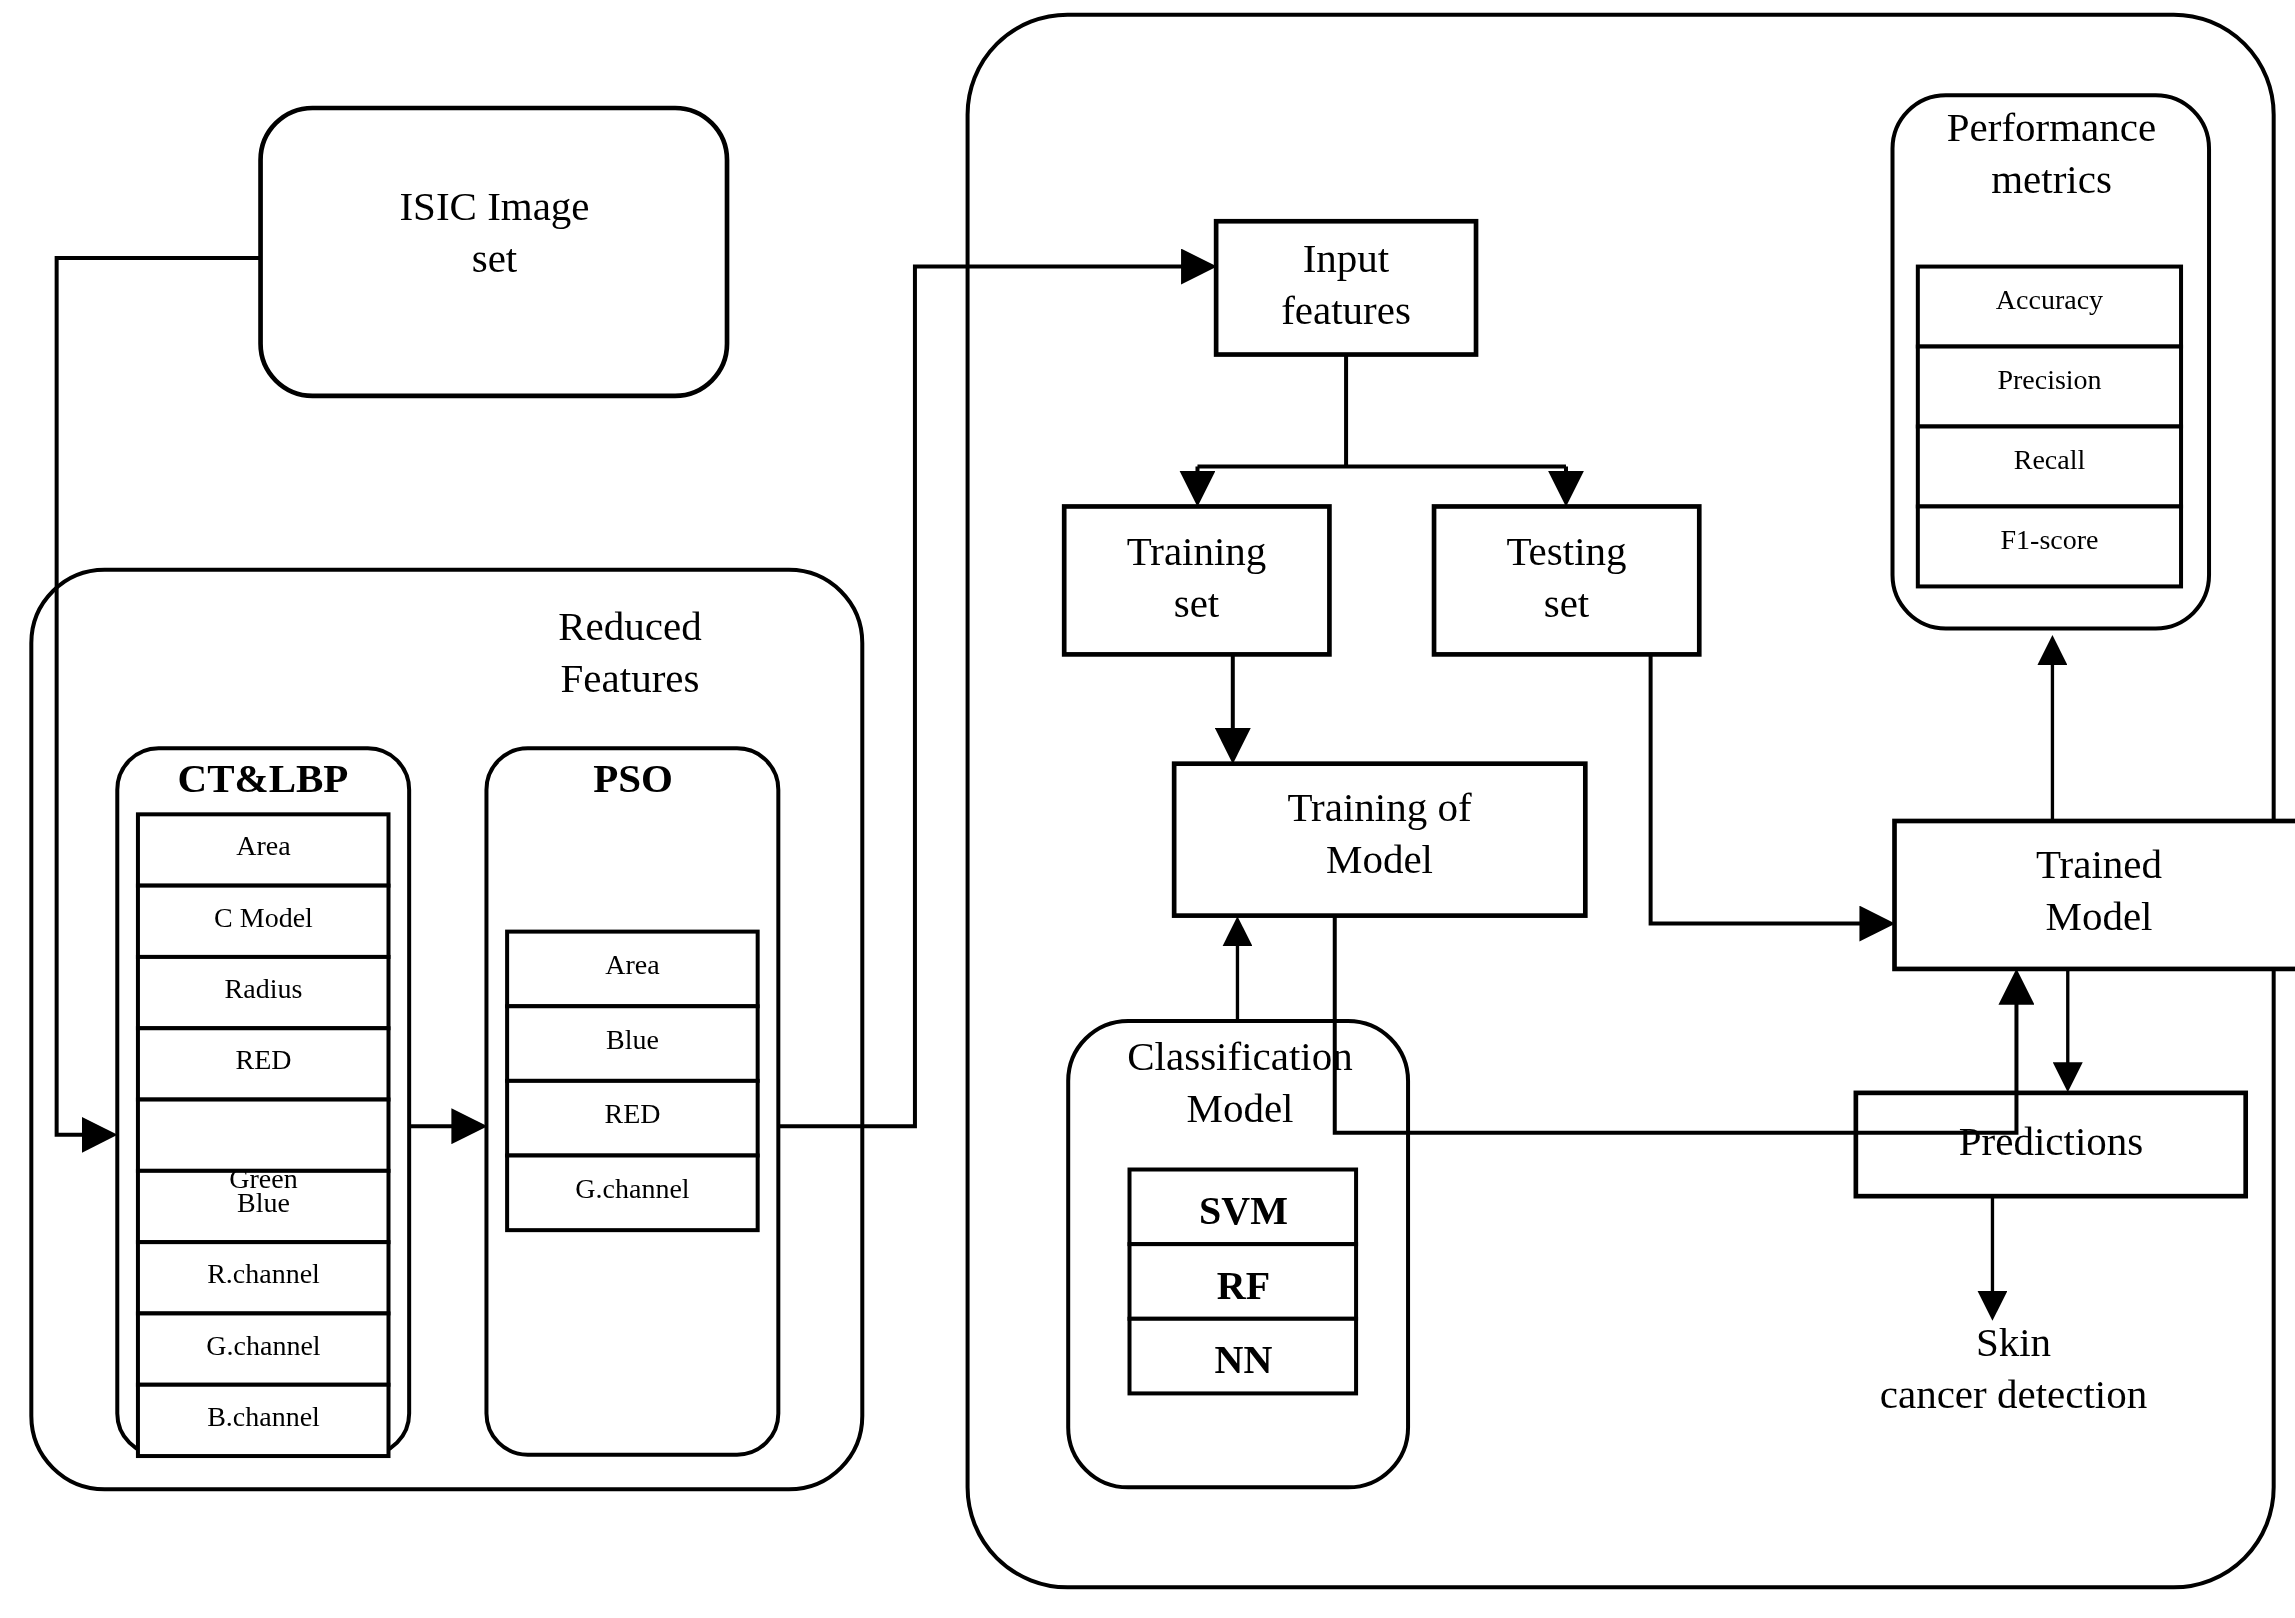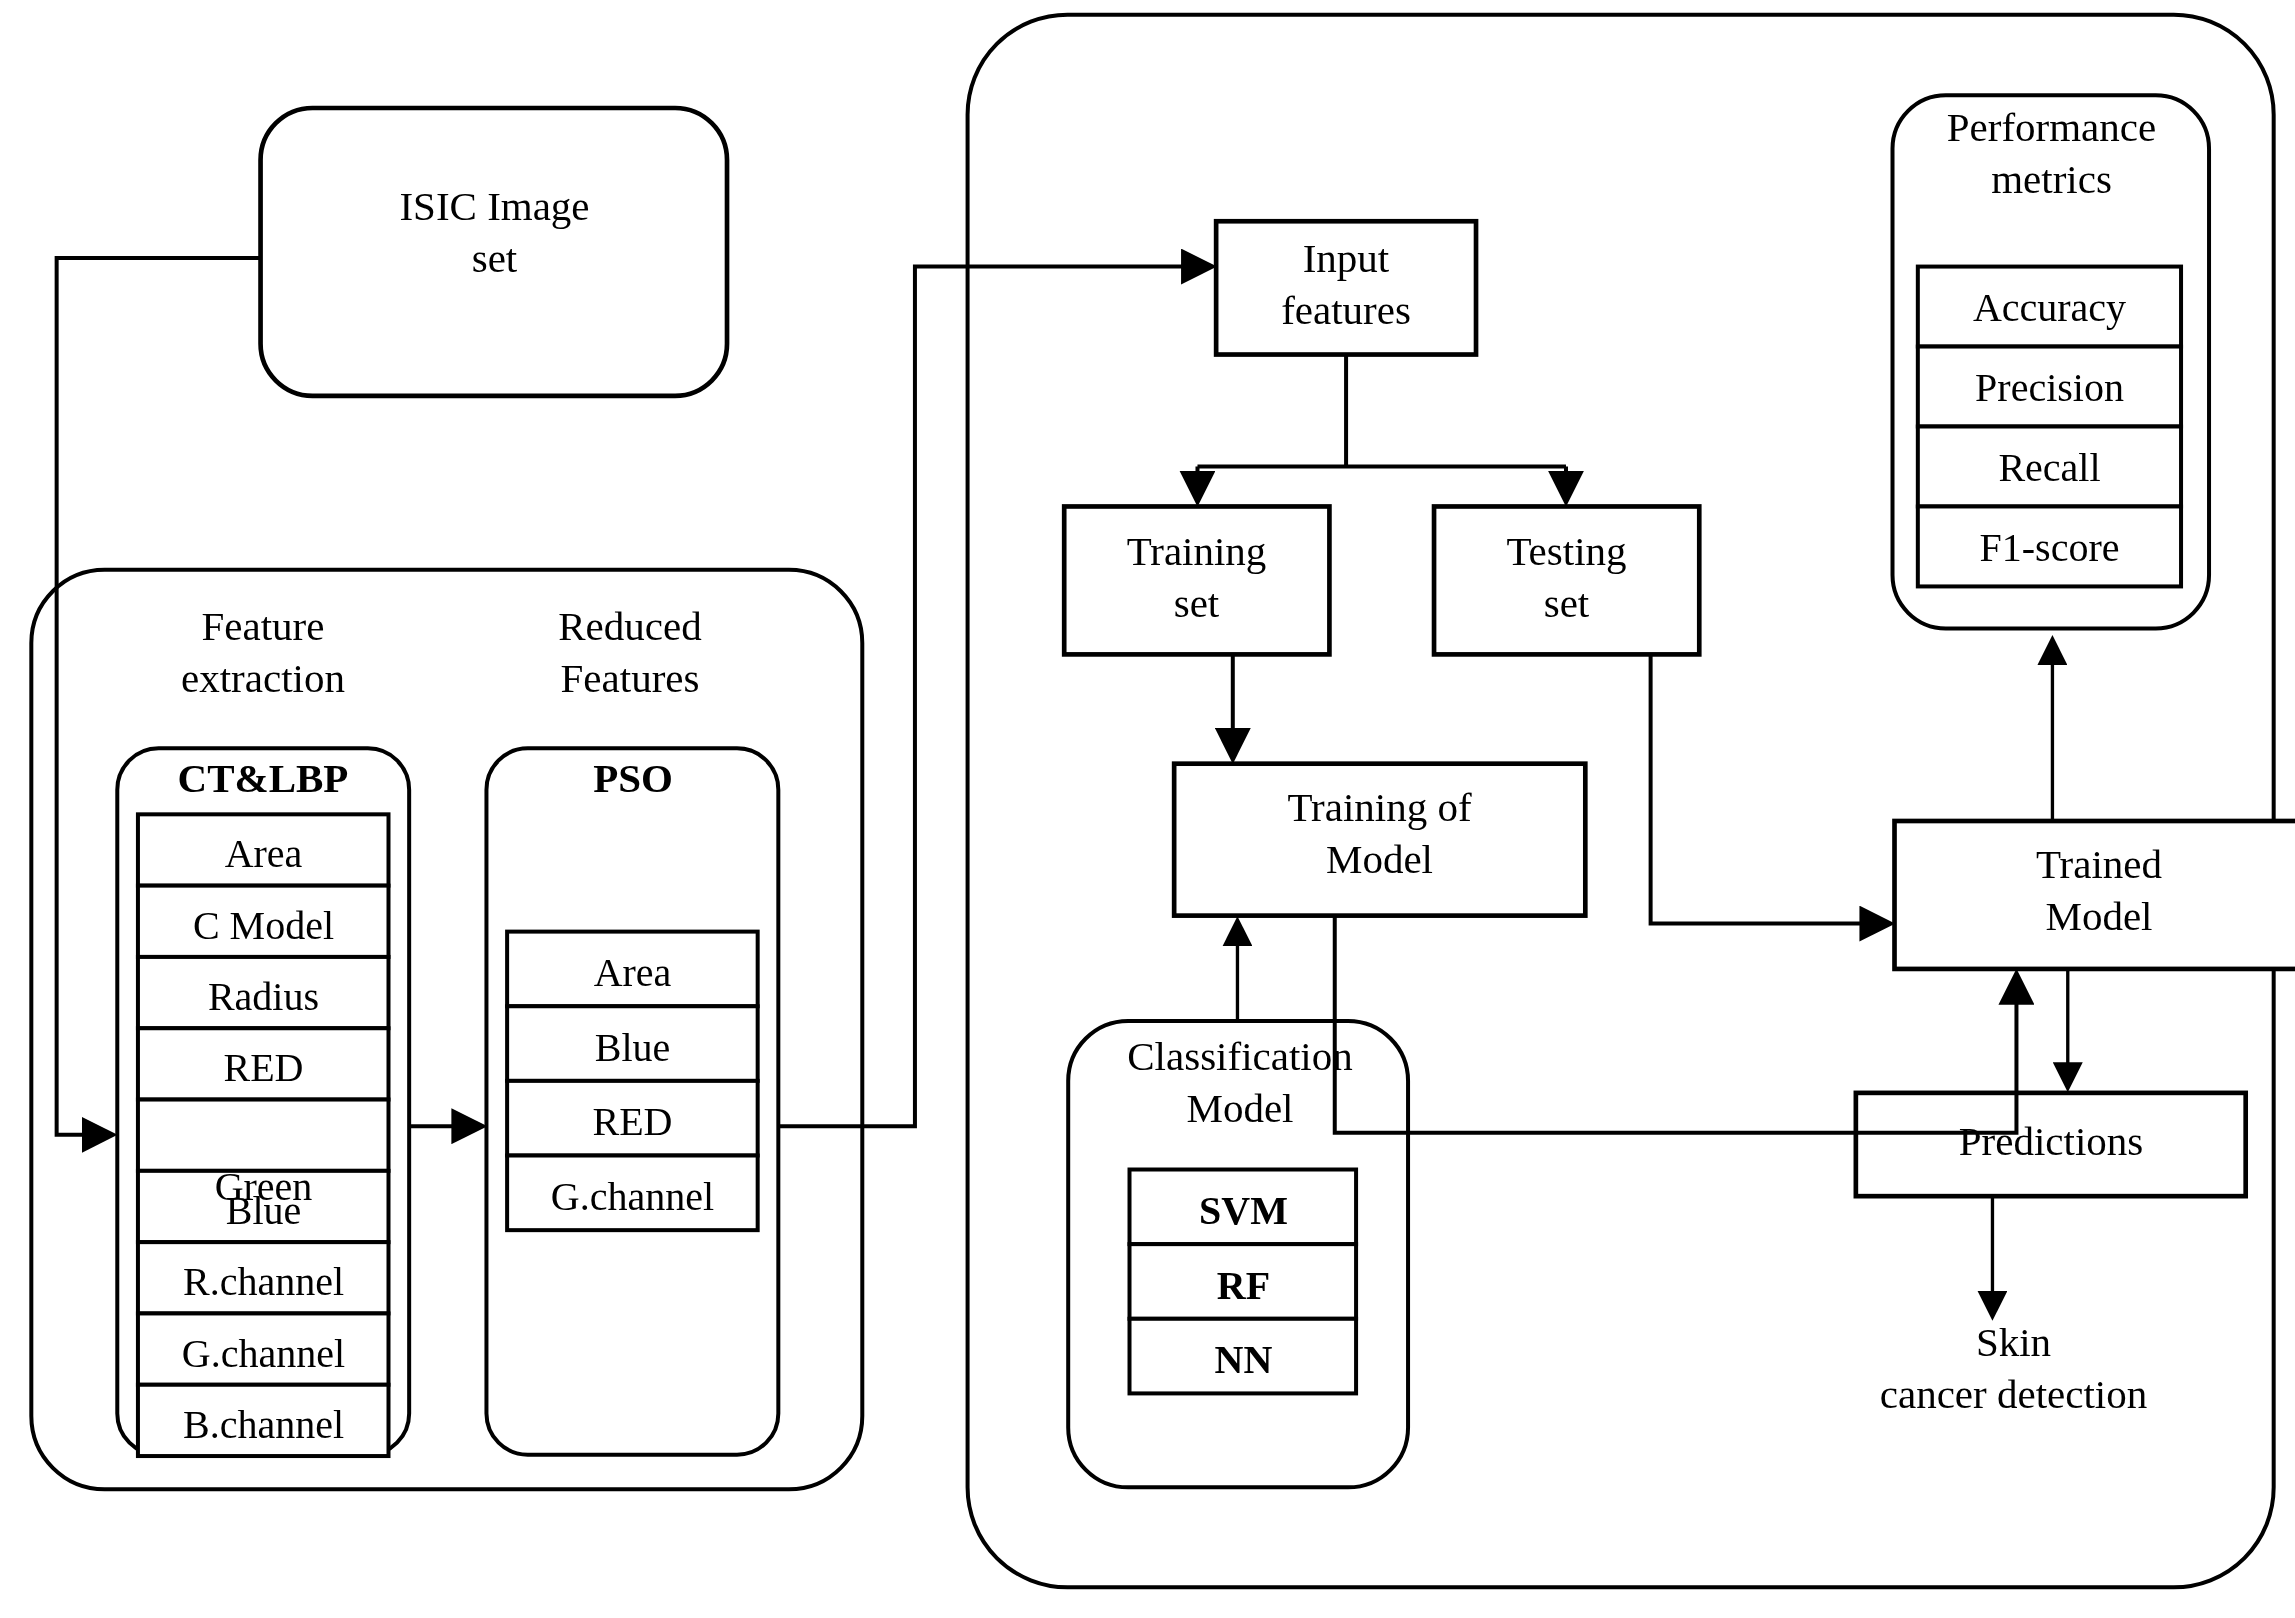--- a/index.html
+++ b/index.html
@@ -7,21 +7,21 @@
   #stage{position:relative;width:2295px;height:1618px;background:#fff;}
   svg.layer{position:absolute;left:0;top:0;width:2295px;height:1618px;}
   .stroke{fill:none;stroke:#000;stroke-width:6;}
   .stroke-thin{fill:none;stroke:#000;stroke-width:5;}
   .boxrect{fill:#fff;stroke:#000;stroke-width:7;}
   .rowrect{fill:#fff;stroke:#000;stroke-width:6;}
   .panelrect{fill:none;stroke:#000;stroke-width:6;}
   .lbl{position:absolute;text-align:center;color:#000;font-family:"Liberation Serif", serif;line-height:1.28;}
   .f-norm{font-size:41px;font-weight:400;}
   .f-bold{font-size:41px;font-weight:700;}
-  .f-row{font-size:40px;font-weight:400;}
+  .f-row{font-size:28px;font-weight:400;}
   .f-rowb{font-size:40px;font-weight:700;}
 </style>
 </head>
 <body>
 
 <div id="stage">
 
   <svg class="layer" viewBox="0 0 3444 2428">
     <defs>
       <marker id="ah" markerWidth="9" markerHeight="9" refX="7.6" refY="4.5" orient="auto" markerUnits="strokeWidth">
@@ -106,22 +106,20 @@
     <path class="stroke-thin" marker-end="url(#ah)" d="M3080,1232 L3080,960"></path>
 
     <path class="stroke-thin" marker-end="url(#ah)" d="M3103,1454 L3103,1632"></path>
 
     <path class="stroke-thin" marker-end="url(#ah)" d="M2990,1795 L2990,1975"></path>
   </svg>
 
   <div class="lbl f-norm" style="left:261px;top:180px;width:467px;white-space:pre-line;">ISIC Image
 set</div>
 
-  <div class="lbl f-norm" style="left:73px;top:600px;width:380px;white-space:pre-line;">Feature
-extraction</div>
 
   <div class="lbl f-norm" style="left:440px;top:600px;width:380px;white-space:pre-line;">Reduced
 Features</div>
 
   <div class="lbl f-bold" style="left:117px;top:752px;width:292px;">CT&amp;LBP</div>
 
   <div class="lbl f-bold" style="left:487px;top:752px;width:292px;">PSO</div>
 
   <div class="lbl f-row" style="left:138px;top:828px;width:251px;">Area</div>
   <div class="lbl f-row" style="left:138px;top:900px;width:251px;">C Model</div>

